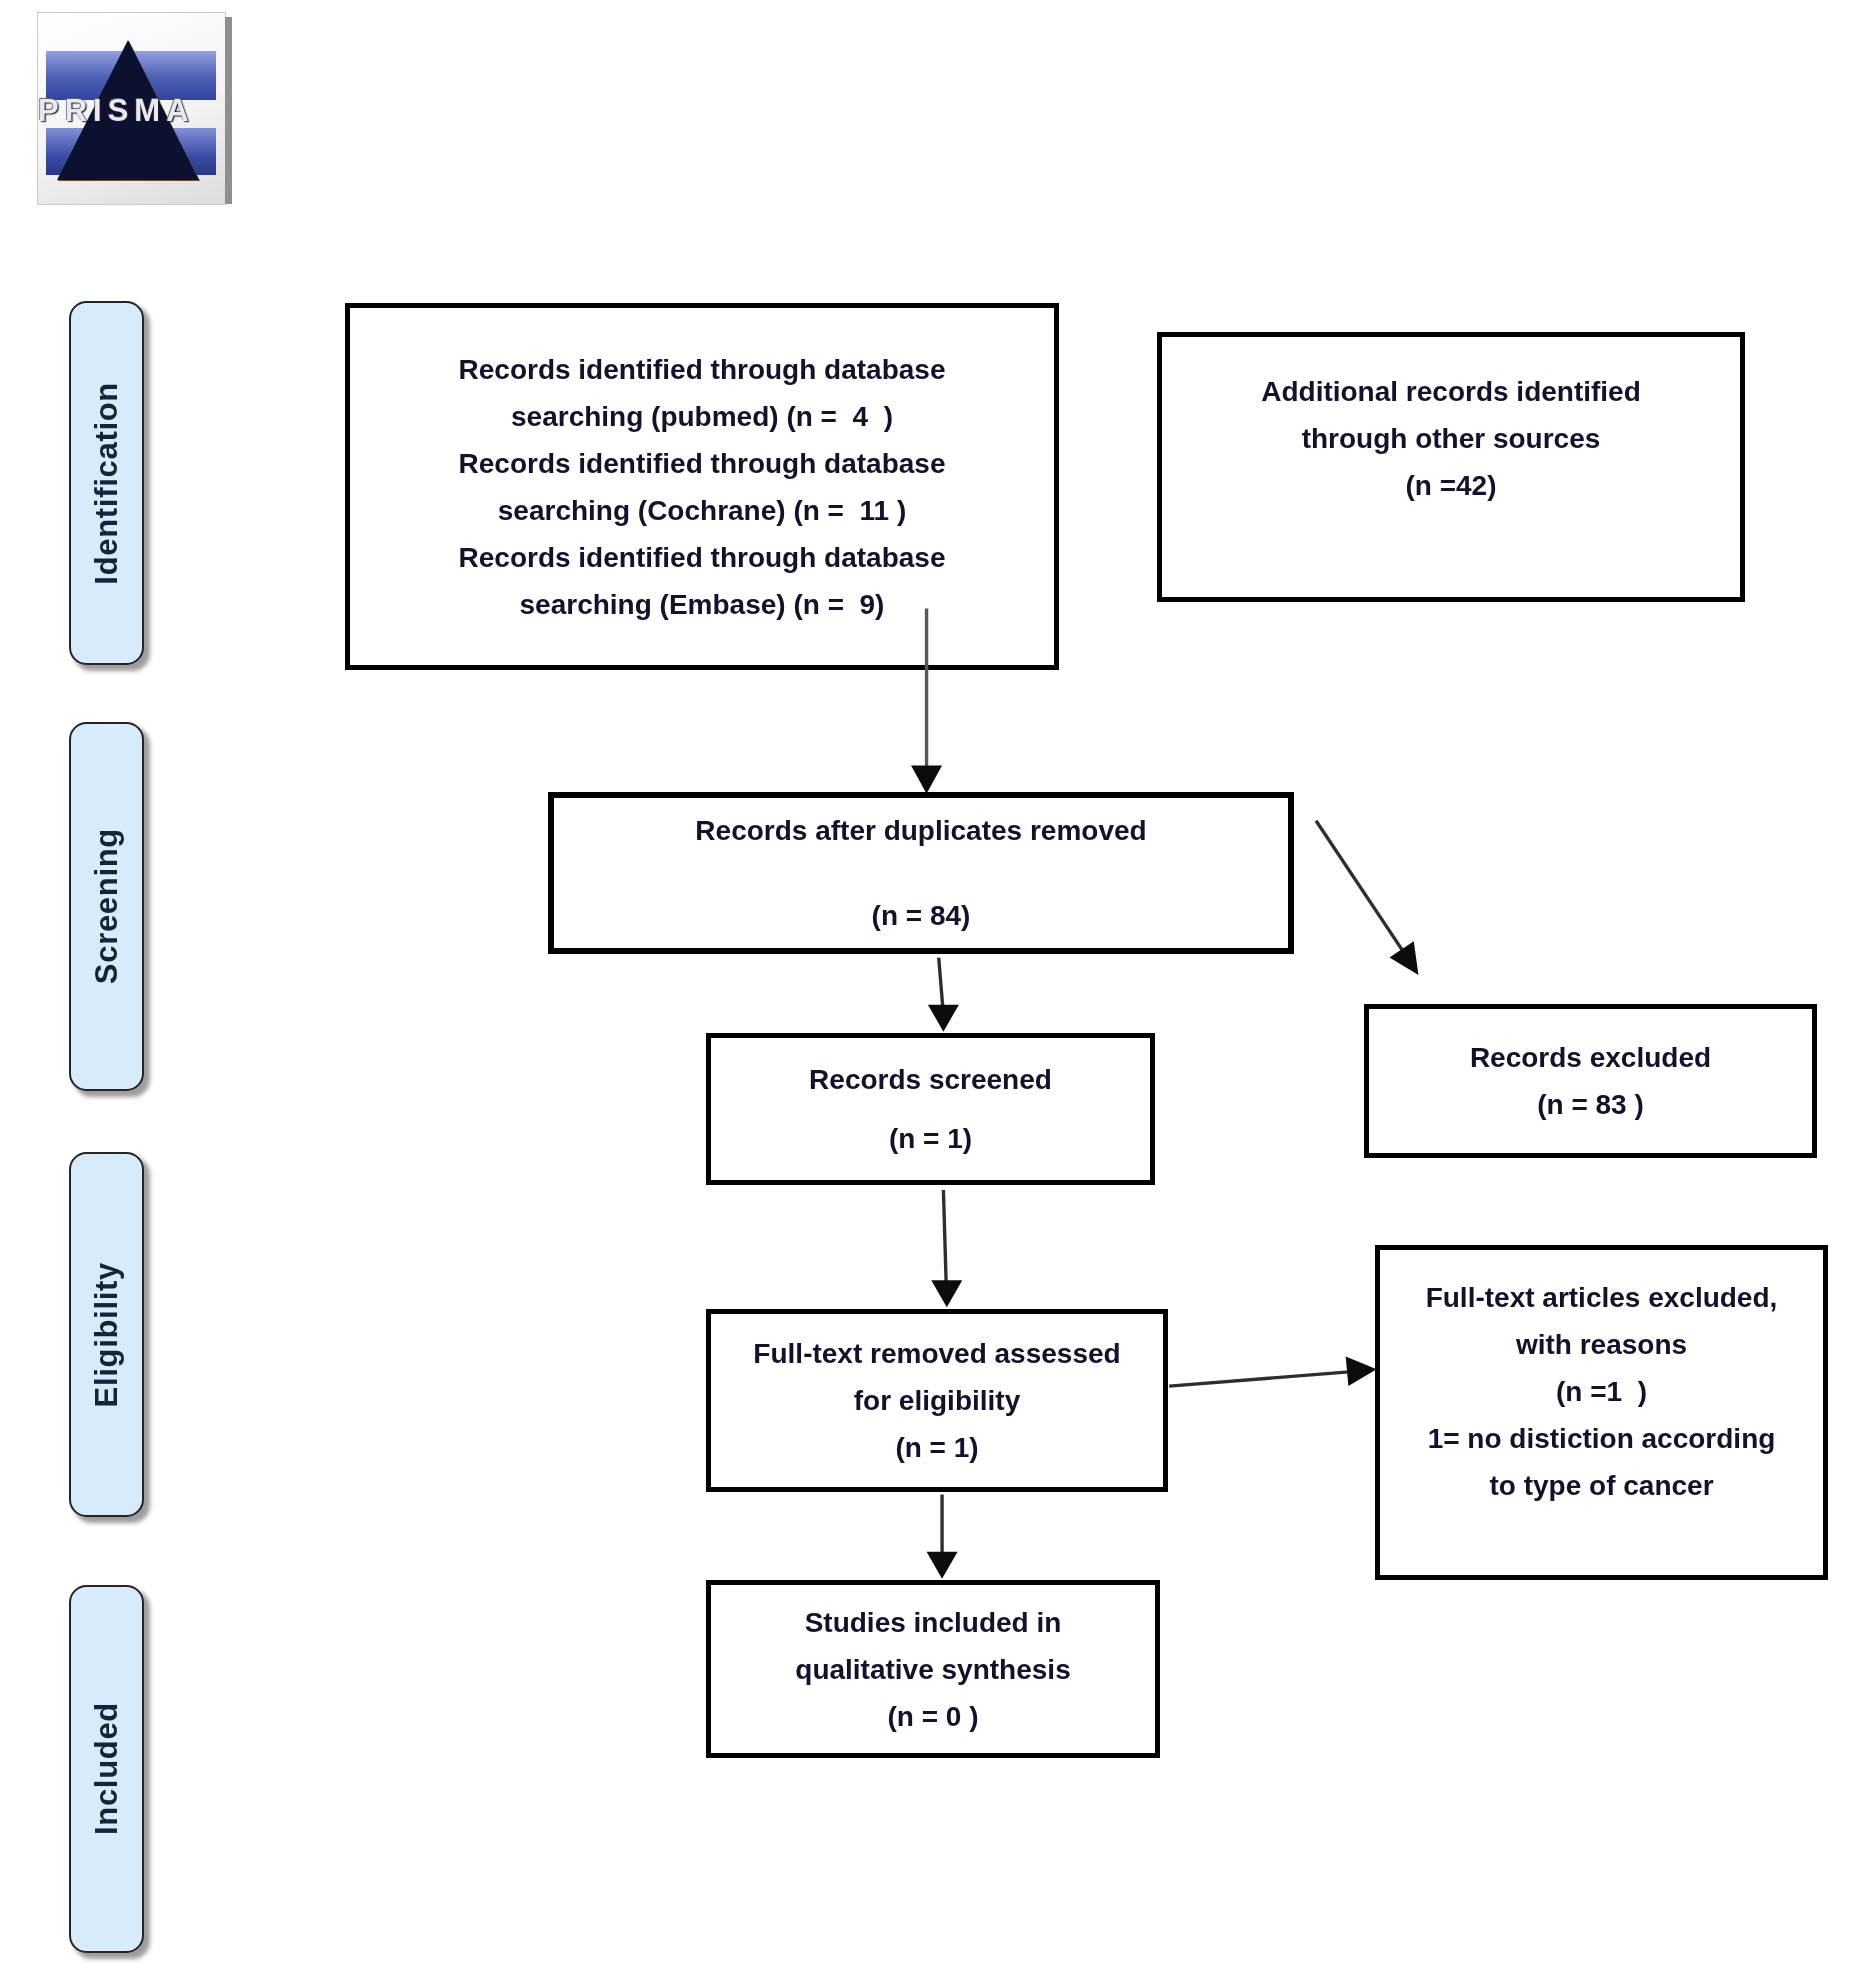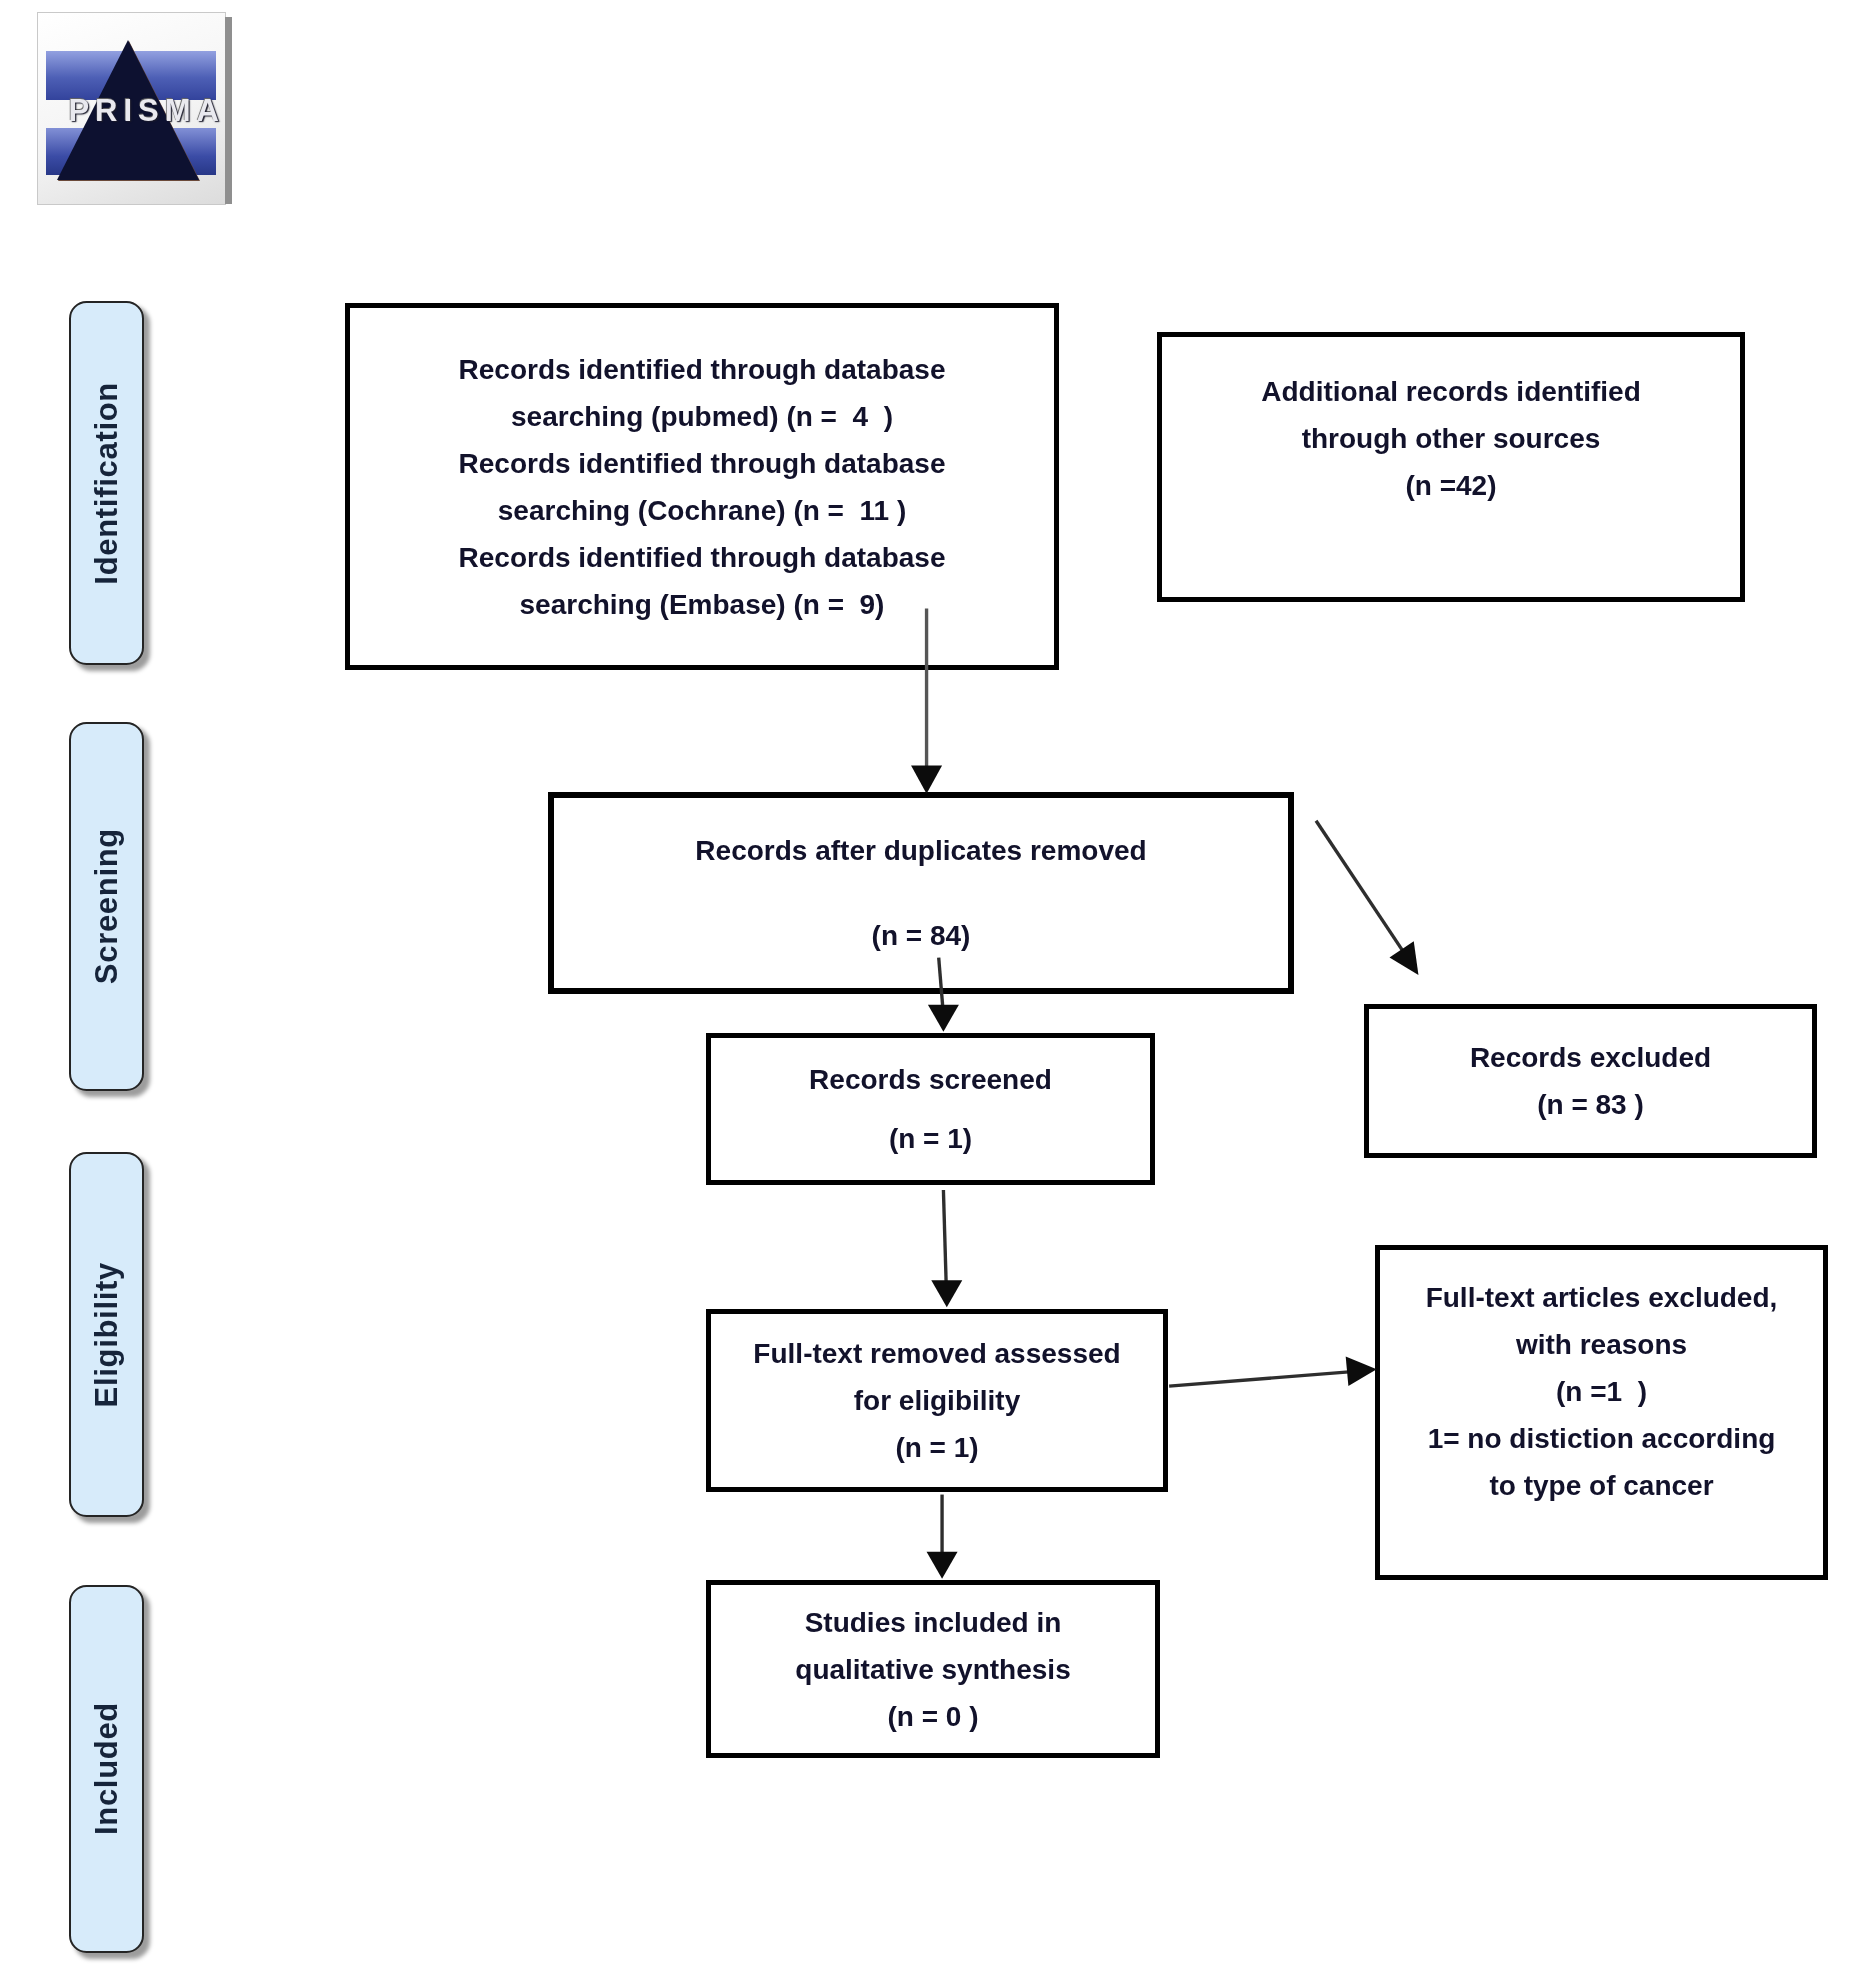--- a/index.html
+++ b/index.html
@@ -26,21 +26,21 @@
   .logo-bar-bottom{top:115px;height:47px;background:linear-gradient(180deg,#8290d6 0%,#3b4ca6 60%,#273787 100%);}
   .logo-triangle{
     position:absolute;left:19px;top:27px;width:0;height:0;
     border-left:71px solid transparent;
     border-right:71px solid transparent;
     border-bottom:140px solid #0d1130;
     filter:drop-shadow(1.3px 1.3px 0.7px #6b4a3a);
   }
   .logo-text{
     position:absolute;left:0;right:0;top:80px;
-    text-align:right;font-size:31px;font-weight:bold;
+    text-align:left;font-size:31px;font-weight:bold;
     color:#e9e9ef;letter-spacing:6px;
     text-shadow:1.3px 1.3px 1.3px #1a1a2a,-0.7px -0.7px 0.7px #666;
   }
 
   
   .stage{
     position:absolute;left:69px;width:75px;
     background:#d7ebfa;
     border:2.7px solid #242424;
     border-radius:17.5px;
@@ -66,21 +66,21 @@
     border:5.4px solid #000000;
     box-sizing:border-box;
     display:flex;flex-direction:column;
     justify-content:center;align-items:center;
     text-align:center;
     color:#12122b;font-weight:bold;font-size:28px;line-height:47px;
   }
   .fbox .line{white-space:pre-wrap;}
   .b1{left:345px;top:303px;width:714px;height:367px;}
   .b2{left:1157px;top:332px;width:588px;height:270px;justify-content:flex-start;padding-top:31px;}
-  .b3{left:548px;top:792px;width:746px;height:202px;border-width:6px;gap:38px;}
+  .b3{left:548px;top:792px;width:746px;height:162px;border-width:6px;gap:38px;}
   .b4{left:706px;top:1033px;width:449px;height:152px;gap:12px;}
   .b5{left:706px;top:1309px;width:462px;height:183px;}
   .b6{left:706px;top:1580px;width:454px;height:178px;}
   .b7{left:1364px;top:1004px;width:453px;height:154px;}
   .b8{left:1375px;top:1245px;width:453px;height:335px;justify-content:flex-start;padding-top:24px;}
 
   
   .arrows{position:absolute;left:0;top:0;width:1872px;height:1975px;pointer-events:none;}
   .arrows line{stroke:#2e2e2e;stroke-width:5;}
   .arrows .grayline{stroke:#565656;}

